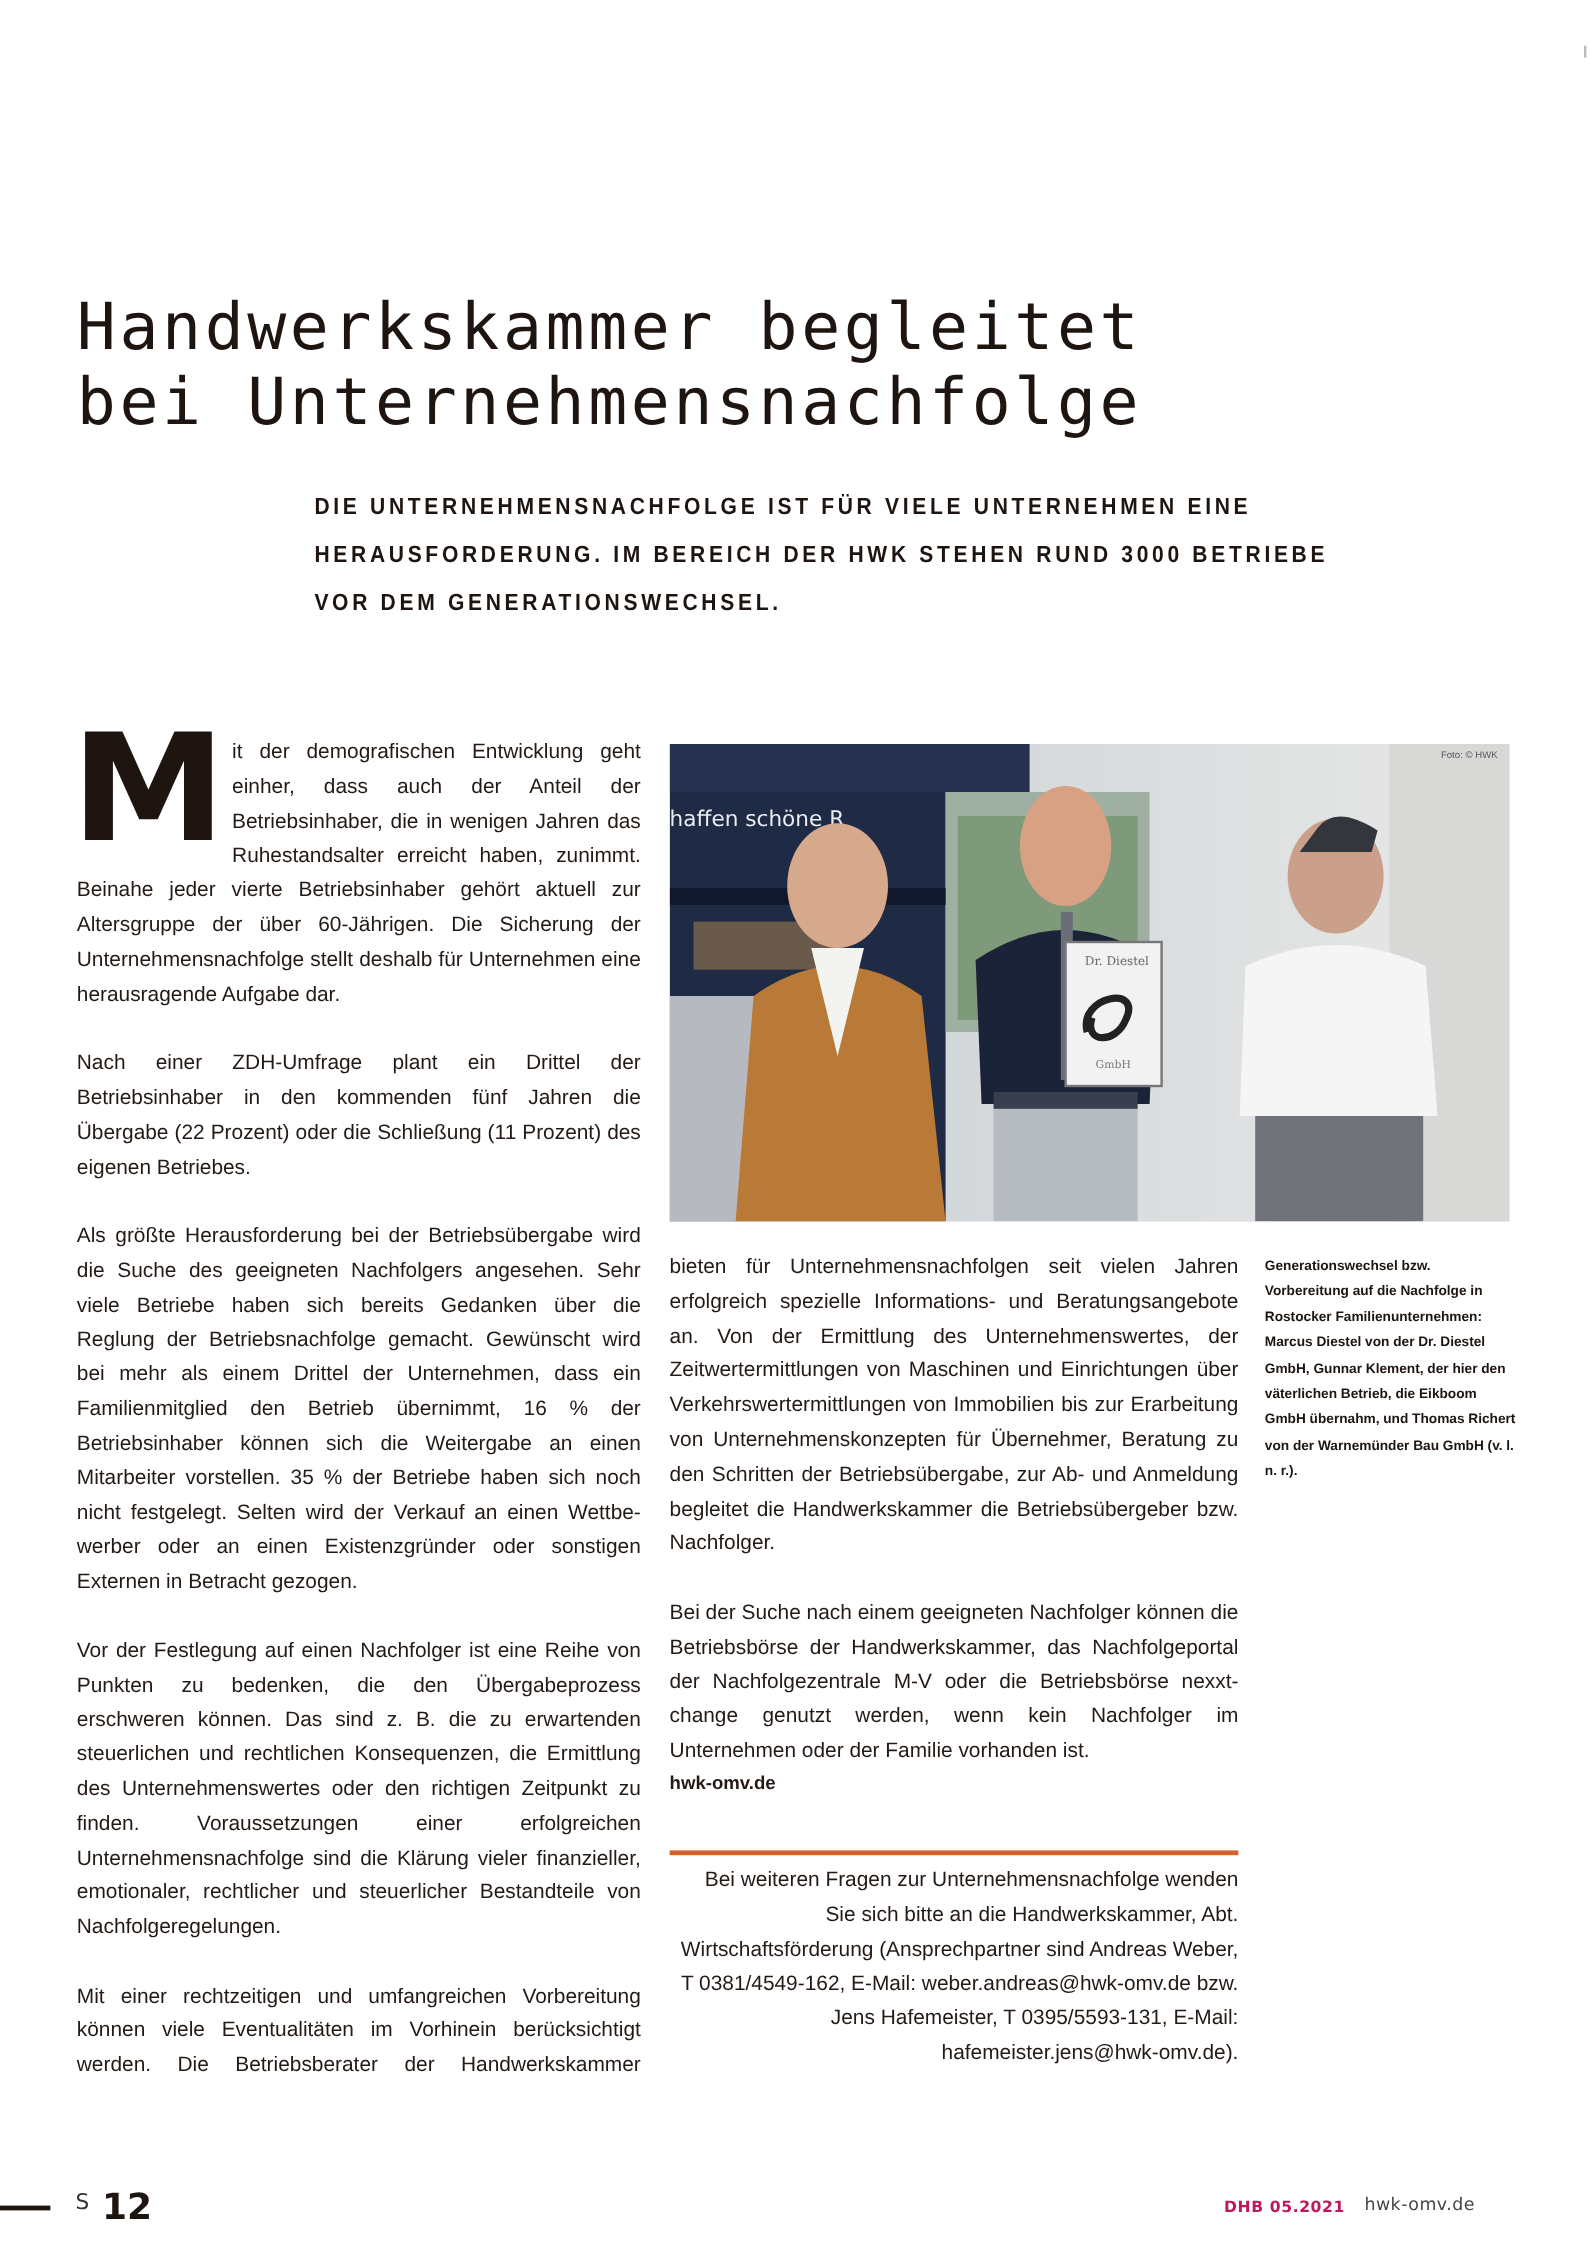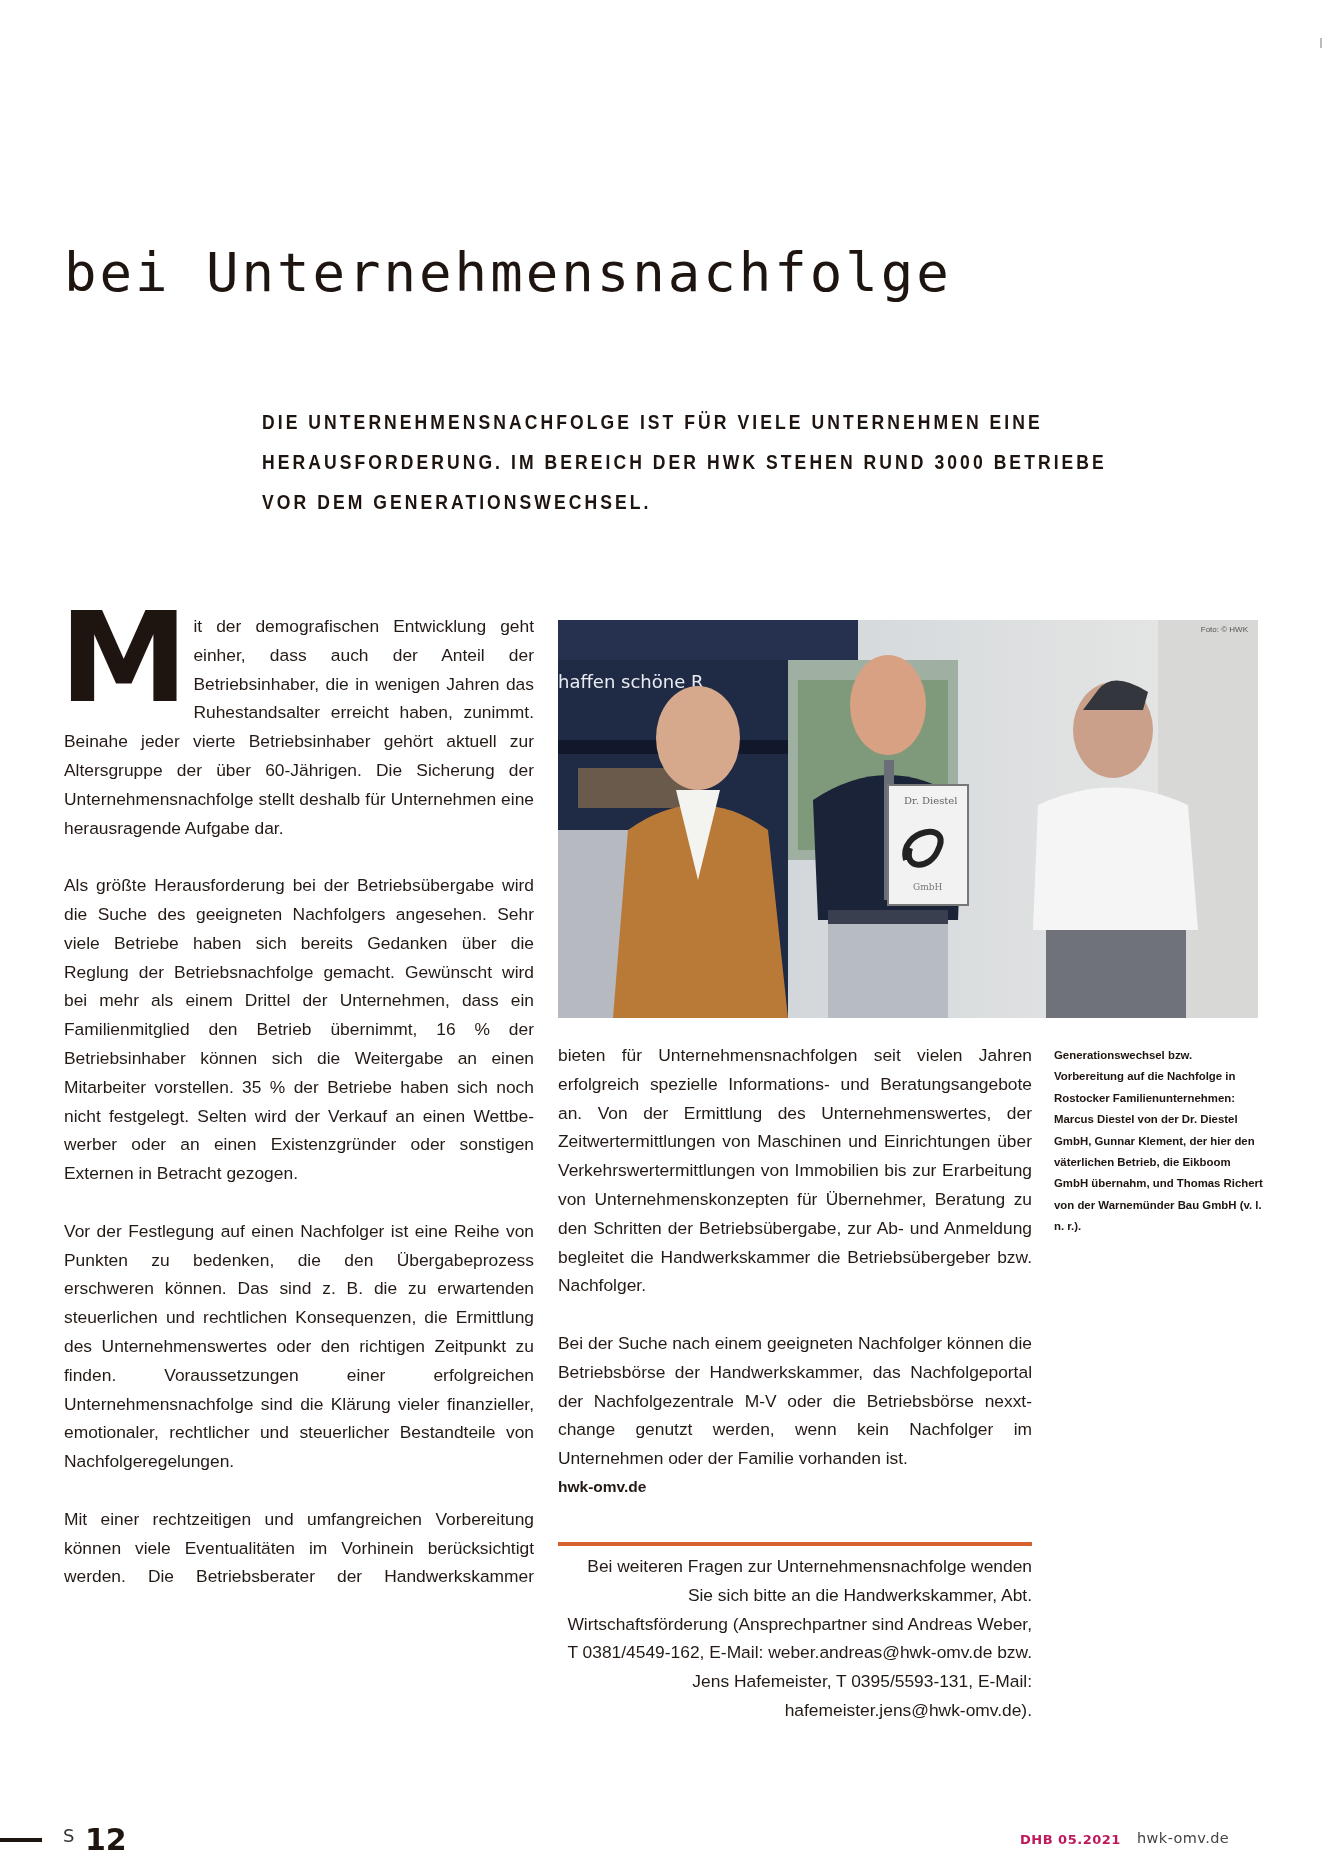--- a/index.html
+++ b/index.html
@@ -83,31 +83,33 @@
       font-size: 14.5px; color: #444; letter-spacing: 0.4px;
     }
     .corner-mark { left: 1320px; top: 38px; width: 2px; height: 10px; background: #bbb; }
   </style>
 </head>
 <body>
 
 <div class="abs corner-mark"></div>
 
 <h1 class="abs title">
+  <span>Handwerkskammer begleitet</span>
   <span>bei Unternehmensnachfolge</span>
 </h1>
 
 <div class="abs lead">
   <span>DIE UNTERNEHMENSNACHFOLGE IST FÜR VIELE UNTERNEHMEN EINE</span>
   <span>HERAUSFORDERUNG. IM BEREICH DER HWK STEHEN RUND 3000 BETRIEBE</span>
   <span>VOR DEM GENERATIONSWECHSEL.</span>
 </div>
 
 <div class="abs col col1">
   <p><span class="dropcap">M</span><span>it der demografischen Entwicklung geht einher, dass auch der Anteil der Betriebsinhaber, die in wenigen Jahren das Ruhestandsalter erreicht haben, zunimmt. Beinahe jeder vierte Betriebsinhaber gehört aktuell zur Altersgruppe der über 60-Jährigen. Die Sicherung der Unternehmensnachfolge stellt deshalb für Unternehmen eine herausragende Aufgabe dar.</span></p>
+  <p>Nach einer ZDH-Umfrage plant ein Drittel der Betriebsinhaber in den kommenden fünf Jahren die Übergabe (22 Prozent) oder die Schließung (11 Prozent) des eigenen Betriebes.</p>
   <p>Als größte Herausforderung bei der Betriebsübergabe wird die Suche des geeigneten Nachfolgers angesehen. Sehr viele Betriebe haben sich bereits Gedanken über die Reglung der Betriebsnachfolge gemacht. Gewünscht wird bei mehr als einem Drittel der Unternehmen, dass ein Familienmitglied den Betrieb übernimmt, 16 % der Betriebsinhaber können sich die Weitergabe an einen Mitarbeiter vorstellen. 35 % der Betriebe haben sich noch nicht festgelegt. Selten wird der Verkauf an einen Wettbe-werber oder an einen Existenzgründer oder sonstigen Externen in Betracht gezogen.</p>
   <p>Vor der Festlegung auf einen Nachfolger ist eine Reihe von Punkten zu bedenken, die den Übergabeprozess erschweren können. Das sind z. B. die zu erwartenden steuerlichen und rechtlichen Konsequenzen, die Ermittlung des Unternehmenswertes oder den richtigen Zeitpunkt zu finden. Voraussetzungen einer erfolgreichen Unternehmensnachfolge sind die Klärung vieler finanzieller, emotionaler, rechtlicher und steuerlicher Bestandteile von Nachfolgeregelungen.</p>
   <p style="text-align-last: justify;">Mit einer rechtzeitigen und umfangreichen Vorbereitung können viele Eventualitäten im Vorhinein berücksichtigt werden. Die Betriebsberater der Handwerkskammer</p>
 </div>
 
 <div class="abs photo">
   <svg width="700" height="398" viewBox="0 0 700 398">
     <defs>
       <linearGradient id="bgR" x1="0" x2="1" y1="0" y2="0">
         <stop offset="0" stop-color="#c8cfd6"></stop>

